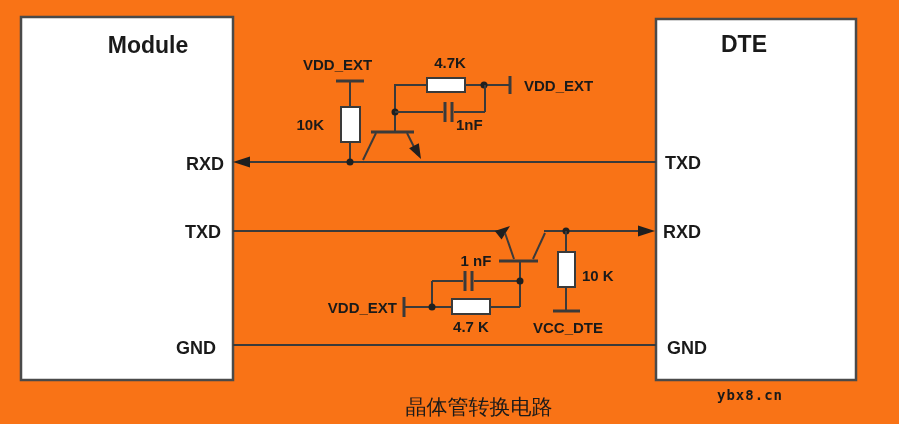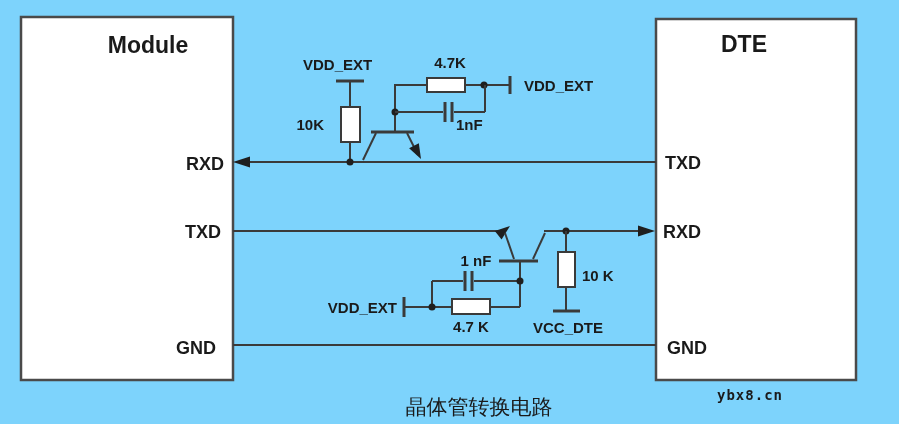--- a/index.html
+++ b/index.html
@@ -8,21 +8,21 @@
     width: 899px;
     height: 424px;
     background: #ffffff;
     overflow: hidden;
     font-family: "Liberation Sans", sans-serif;
   }
   .stage {
     position: relative;
     width: 899px;
     height: 424px;
-    background: #7dd3fc;
+    background: #f97316;
   }
   svg { display: block; }
   text {
     fill: #1a1a1a;
     font-family: "Liberation Sans", sans-serif;
   }
   .box-title   { font-size: 23px; font-weight: 600; }
   .pin-label   { font-size: 18px; font-weight: 600; }
   .comp-label  { font-size: 15px; font-weight: 700; }
   .caption-txt { font-size: 21px; font-family: "DejaVu Serif", serif; font-weight: 400; }

